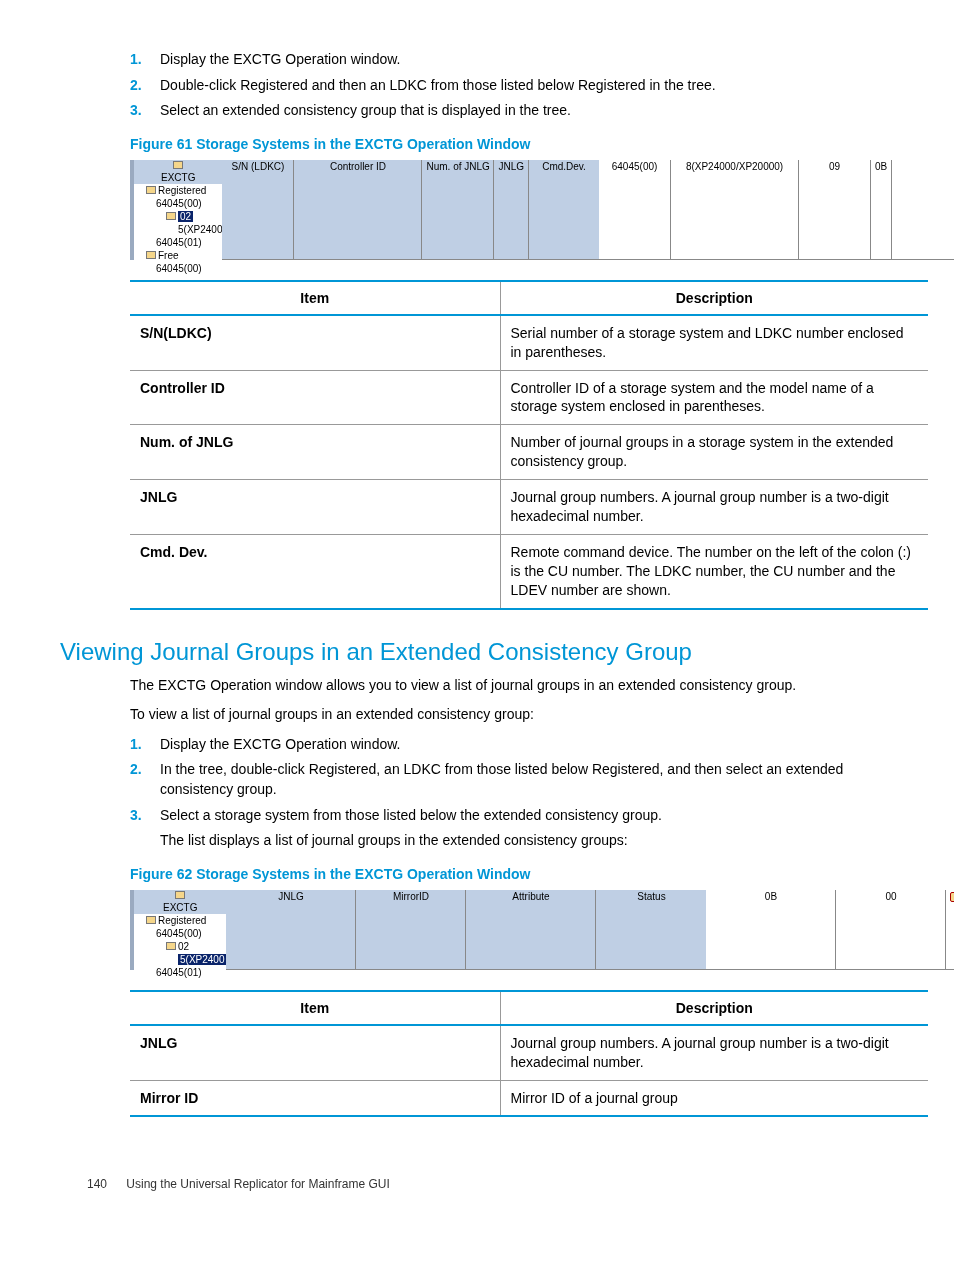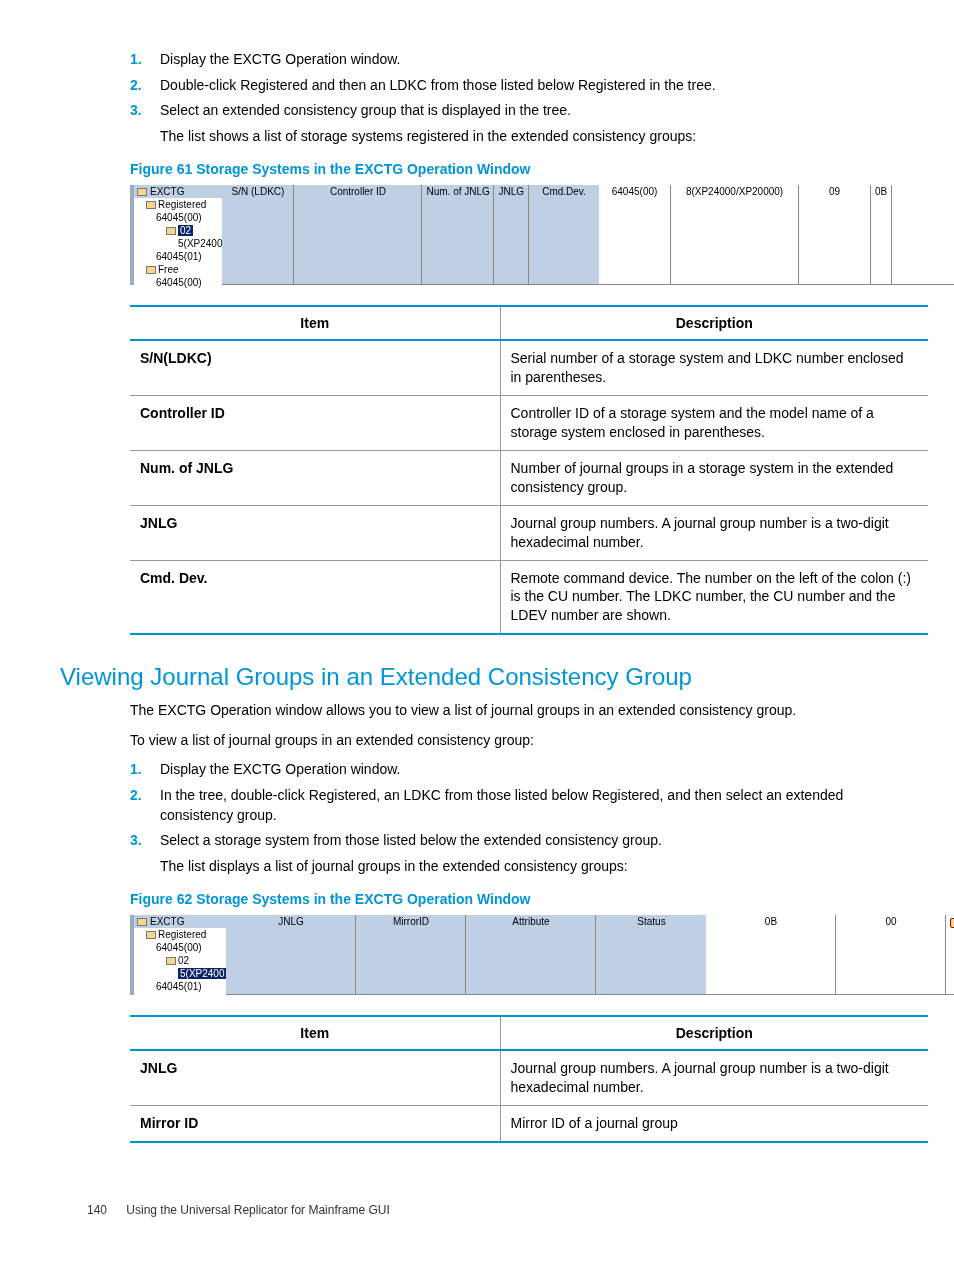--- a/index.html
+++ b/index.html
@@ -14,21 +14,21 @@
   }
   .ol-block { margin-left: 70px; margin-bottom: 15px; }
   .ol-row { display: flex; margin-bottom: 6px; line-height: 1.4; }
   .ol-num { color: #0096d6; font-weight: bold; width: 30px; flex: 0 0 30px; }
   .ol-txt { flex: 1; }
   .para { margin-left: 70px; margin-bottom: 10px; line-height: 1.4; }
   .fig-caption { color: #0096d6; font-weight: bold; margin: 12px 0 8px 70px; font-size: 14px; }
 
   .shot { margin-left: 70px; display: flex; border-right: 4px solid #9aaac0; font-size: 10px; }
   .shot-tree { width: 112px; background: #fff; border-left: 4px solid #9aaac0; }
-  .shot-tree .tree-head { background: #bfcfe4; padding: 1px 3px; display:flex; align-items:center; gap:3px;}
+  .shot-tree .tree-head { background: #bfcfe4; padding: 1px 3px; display:flex; align-items:center; gap:3px;flex-direction:column;}
   .tree-i { width:10px; height:8px; background:#f5d68a; border:1px solid #777; display:inline-block; }
   .tree-row { padding: 1px 0 1px 12px; display:flex; align-items:center; gap:2px; white-space:nowrap; }
   .hl { background:#0a246a; color:#fff; padding:0 2px; }
   .shot-right { flex:1; background:#e8ecef; display:flex; flex-direction:row; }
   .shot-hdr { display:flex; background:#bfcfe4; }
   .shot-hdr > div, .shot-row > div { border-right:1px solid #888; border-bottom:1px solid #888; padding:1px 4px; text-align:center; white-space:nowrap; }
   .shot-row { display:flex; background:#fff; }
   .shot-row > div { background:#fff; }
   .shot-hdr > div:last-child, .shot-row > div:last-child { border-right:none; }
   .shot-fill { flex:1; background:#e8ecef; }
@@ -68,24 +68,20 @@
       <span class="ol-txt">Display the EXCTG Operation window.</span>
     </div>
   <div class="ol-row">
       <span class="ol-num">2.</span>
       <span class="ol-txt">Double-click Registered and then an LDKC from those listed below Registered in the tree.</span>
     </div>
   <div class="ol-row">
       <span class="ol-num">3.</span>
       <span class="ol-txt">Select an extended consistency group that is displayed in the tree.</span>
     </div>
-  <div class="ol-row">
-      <span class="ol-num"></span>
-      <span class="ol-txt">The list shows a list of storage systems registered in the extended consistency groups:</span>
-    </div>
 </div>
 
 <div class="fig-caption">Figure 61 Storage Systems in the EXCTG Operation Window</div>
 
 <div class="shot" style="width:600px; height:100px;">
   <div class="shot-tree">
     <div class="tree-head">
         <span class="tree-i"></span>
         <span>EXCTG</span>
       </div>

